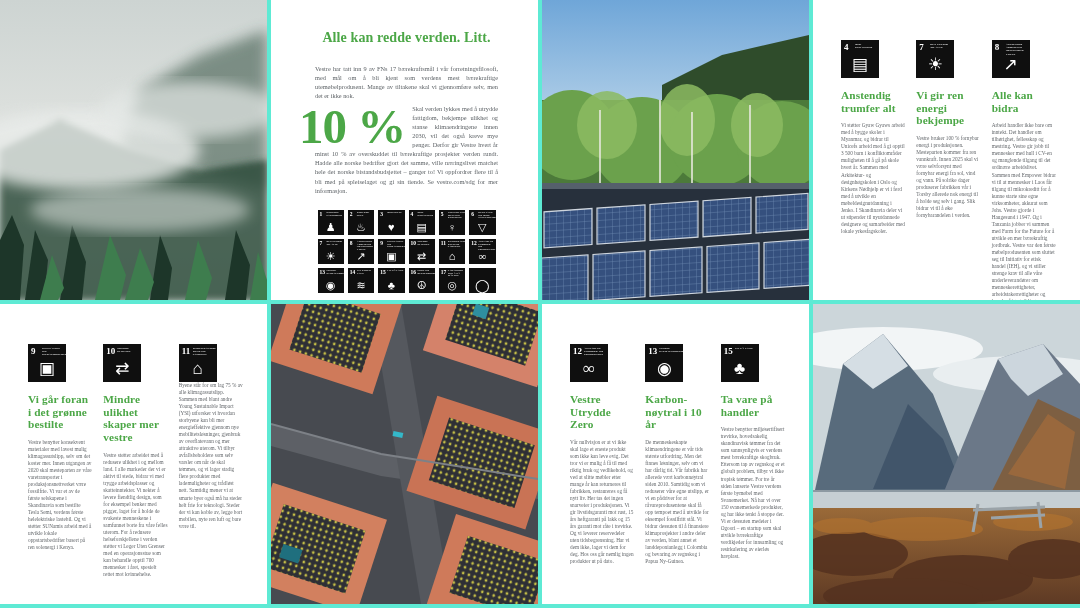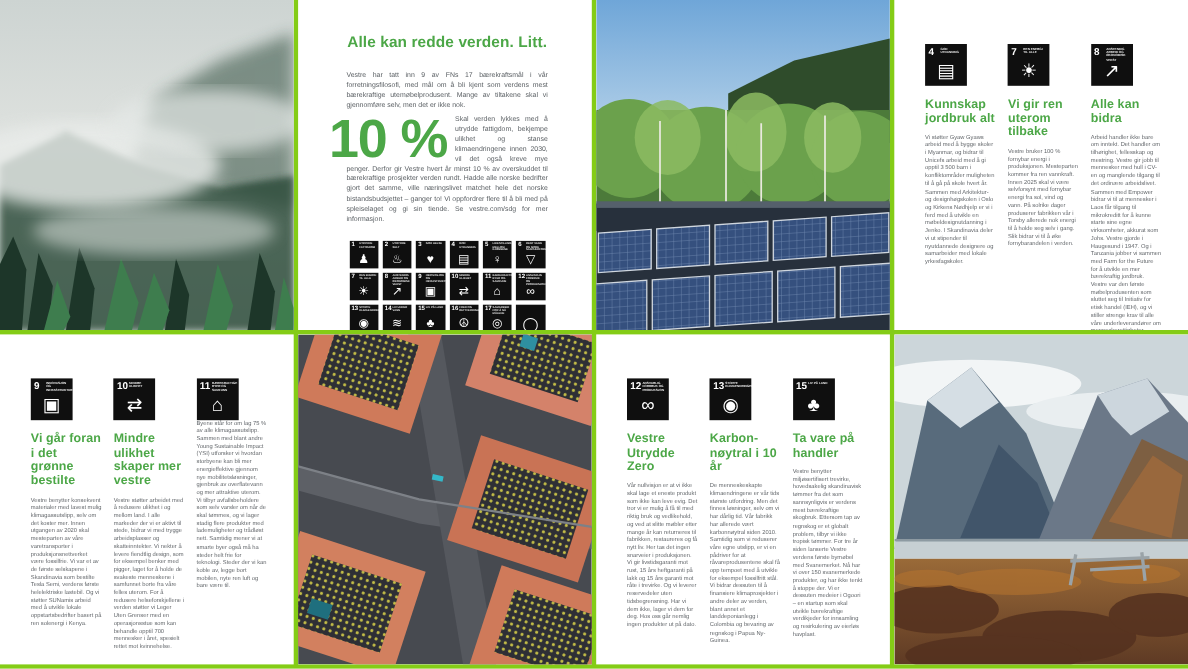--- a/index.html
+++ b/index.html
@@ -1,17 +1,17 @@
 <!DOCTYPE html>
 <html><head>
 <meta charset="utf-8">
 <style>
   html,body{margin:0;padding:0;background:#fff;}
-  .canvas{position:relative;width:1080px;height:608px;background:#84cc16;
-          font-family:Liberation Sans, sans-serif;overflow:hidden;}
+  .canvas{position:relative;width:1080px;height:608px;background:#5eead4;
+          font-family:Liberation Serif, serif;overflow:hidden;}
   .tile{position:absolute;width:267px;height:300px;background:#fff;overflow:hidden;}
   .r1{top:0;} .r2{top:304px;}
   .c1{left:0;} .c2{left:271px;} .c3{left:542px;} .c4{left:813px;}
   .tile svg{display:block;width:100%;height:100%;}
 
   
   .intro{padding:30px 40px 0 44px;box-sizing:border-box;}
   .intro h1{font-size:14px;line-height:1.15;color:var(--green);text-align:center;
             margin:0 0 18px 0;font-weight:700;letter-spacing:.1px;}
   .intro p{font-size:6.3px;line-height:1.45;color:#5d6266;text-align:justify;margin:0;}
@@ -237,30 +237,30 @@
   </div>
 
   <div class="tile r1 c4 colpage">
     <div class="cols">
       <div class="col">
         <div class="sdg-icon">
           <span class="n">4</span>
           <span class="lbl">God utdanning</span>
           <span class="g">▤</span>
         </div>
-        <h2>Kunnskap jordbruk alt</h2>
+        <h2>Anstendig trumfer alt</h2>
         <p>Vi støtter Gyaw Gyaws arbeid med å bygge skoler i Myanmar, og bidrar til Unicefs arbeid med å gi opptil 3 500 barn i konfliktområder muligheten til å gå på skole hvert år. Sammen med Arkitektur- og designhøgskolen i Oslo og Kirkens Nødhjelp er vi i ferd med å utvikle en møbeldesignutdanning i Jenko. I Skandinavia deler vi ut stipender til nyutdannede designere og samarbeider med lokale yrkesfagskoler.</p>
       </div>
       <div class="col">
         <div class="sdg-icon">
           <span class="n">7</span>
           <span class="lbl">Ren energi til alle</span>
           <span class="g">☀</span>
         </div>
-        <h2>Vi gir ren uterom tilbake</h2>
+        <h2>Vi gir ren energi bekjempe</h2>
         <p>Vestre bruker 100 % fornybar energi i produksjonen. Mesteparten kommer fra ren vannkraft. Innen 2025 skal vi være selvforsynt med fornybar energi fra sol, vind og vann. På solrike dager produserer fabrikken vår i Torsby allerede nok energi til å holde seg selv i gang. Slik bidrar vi til å øke fornybarandelen i verden.</p>
       </div>
       <div class="col">
         <div class="sdg-icon">
           <span class="n">8</span>
           <span class="lbl">Anstendig arbeid og økonomisk vekst</span>
           <span class="g">↗</span>
         </div>
         <h2>Alle kan bidra</h2>
         <p>Arbeid handler ikke bare om inntekt. Det handler om tilhørighet, fellesskap og mestring. Vestre gir jobb til mennesker med hull i CV-en og manglende tilgang til det ordinære arbeidslivet. Sammen med Empower bidrar vi til at mennesker i Laos får tilgang til mikrokreditt for å kunne starte sine egne virksomheter, akkurat som Johs. Vestre gjorde i Haugesund i 1947. Og i Tanzania jobber vi sammen med Farm for the Future for å utvikle en mer bærekraftig jordbruk. Vestre var den første møbelprodusenten som sluttet seg til Initiativ for etisk handel (IEH), og vi stiller strenge krav til alle våre underleverandører om menneskerettigheter, arbeidstakerrettigheter og bærekraftig utvikling.</p>

